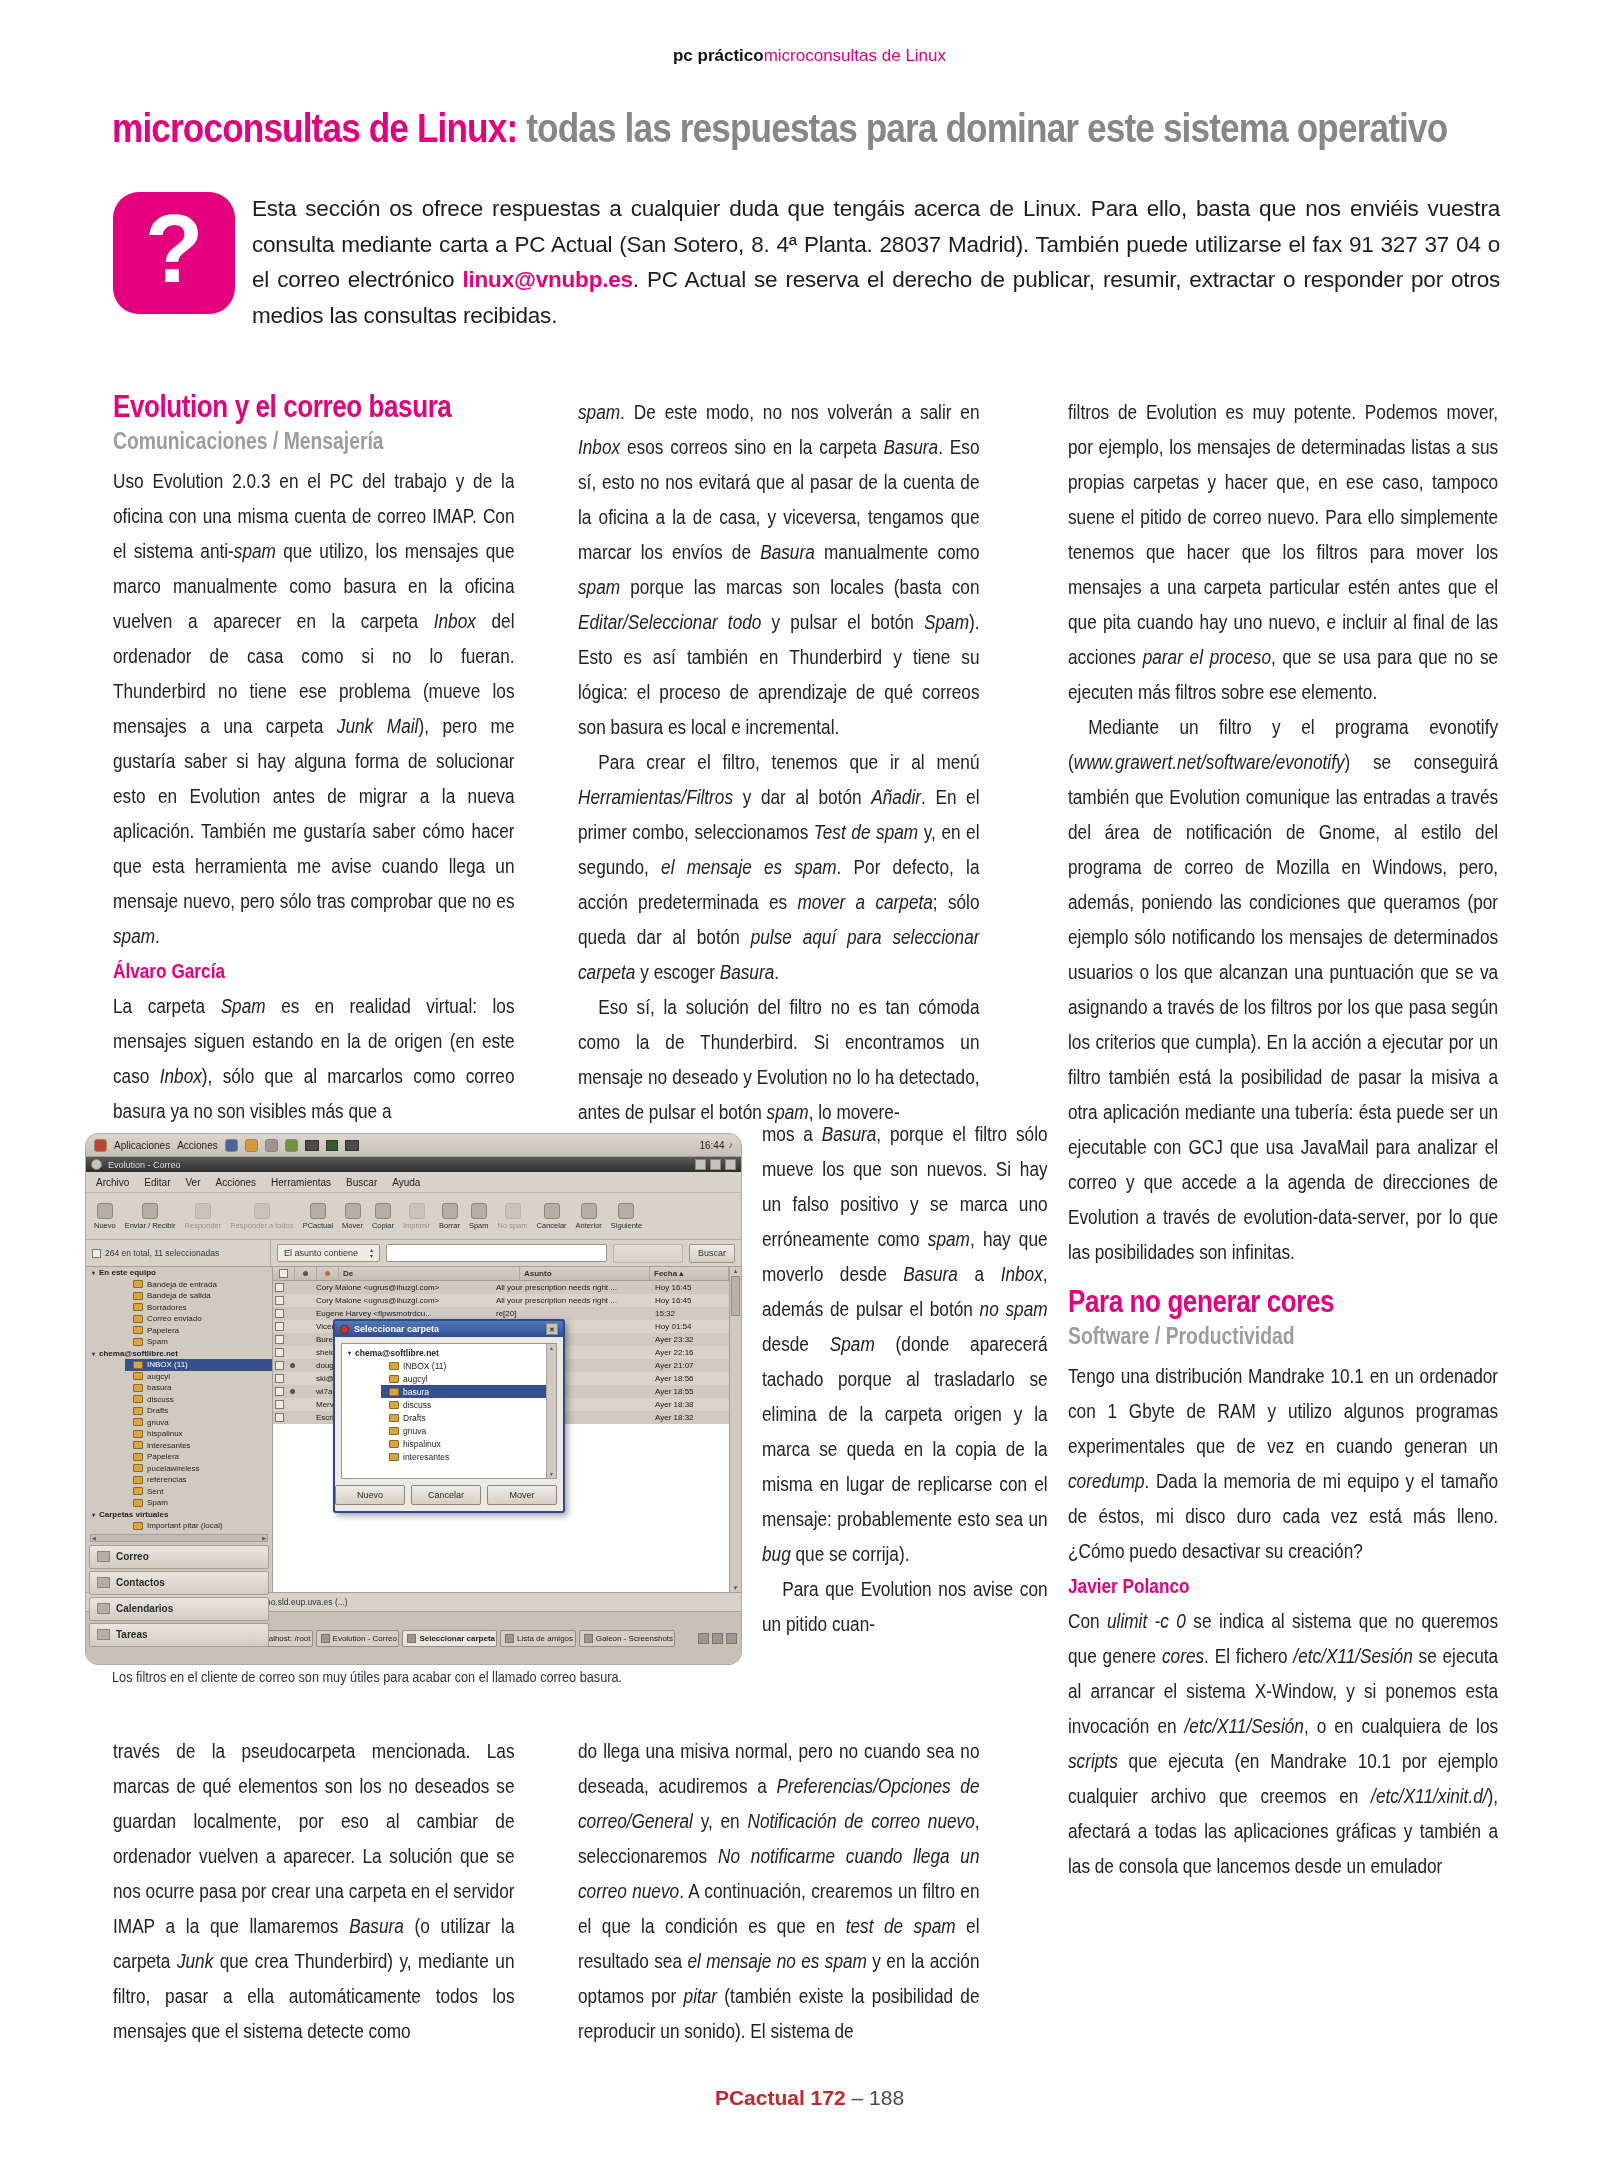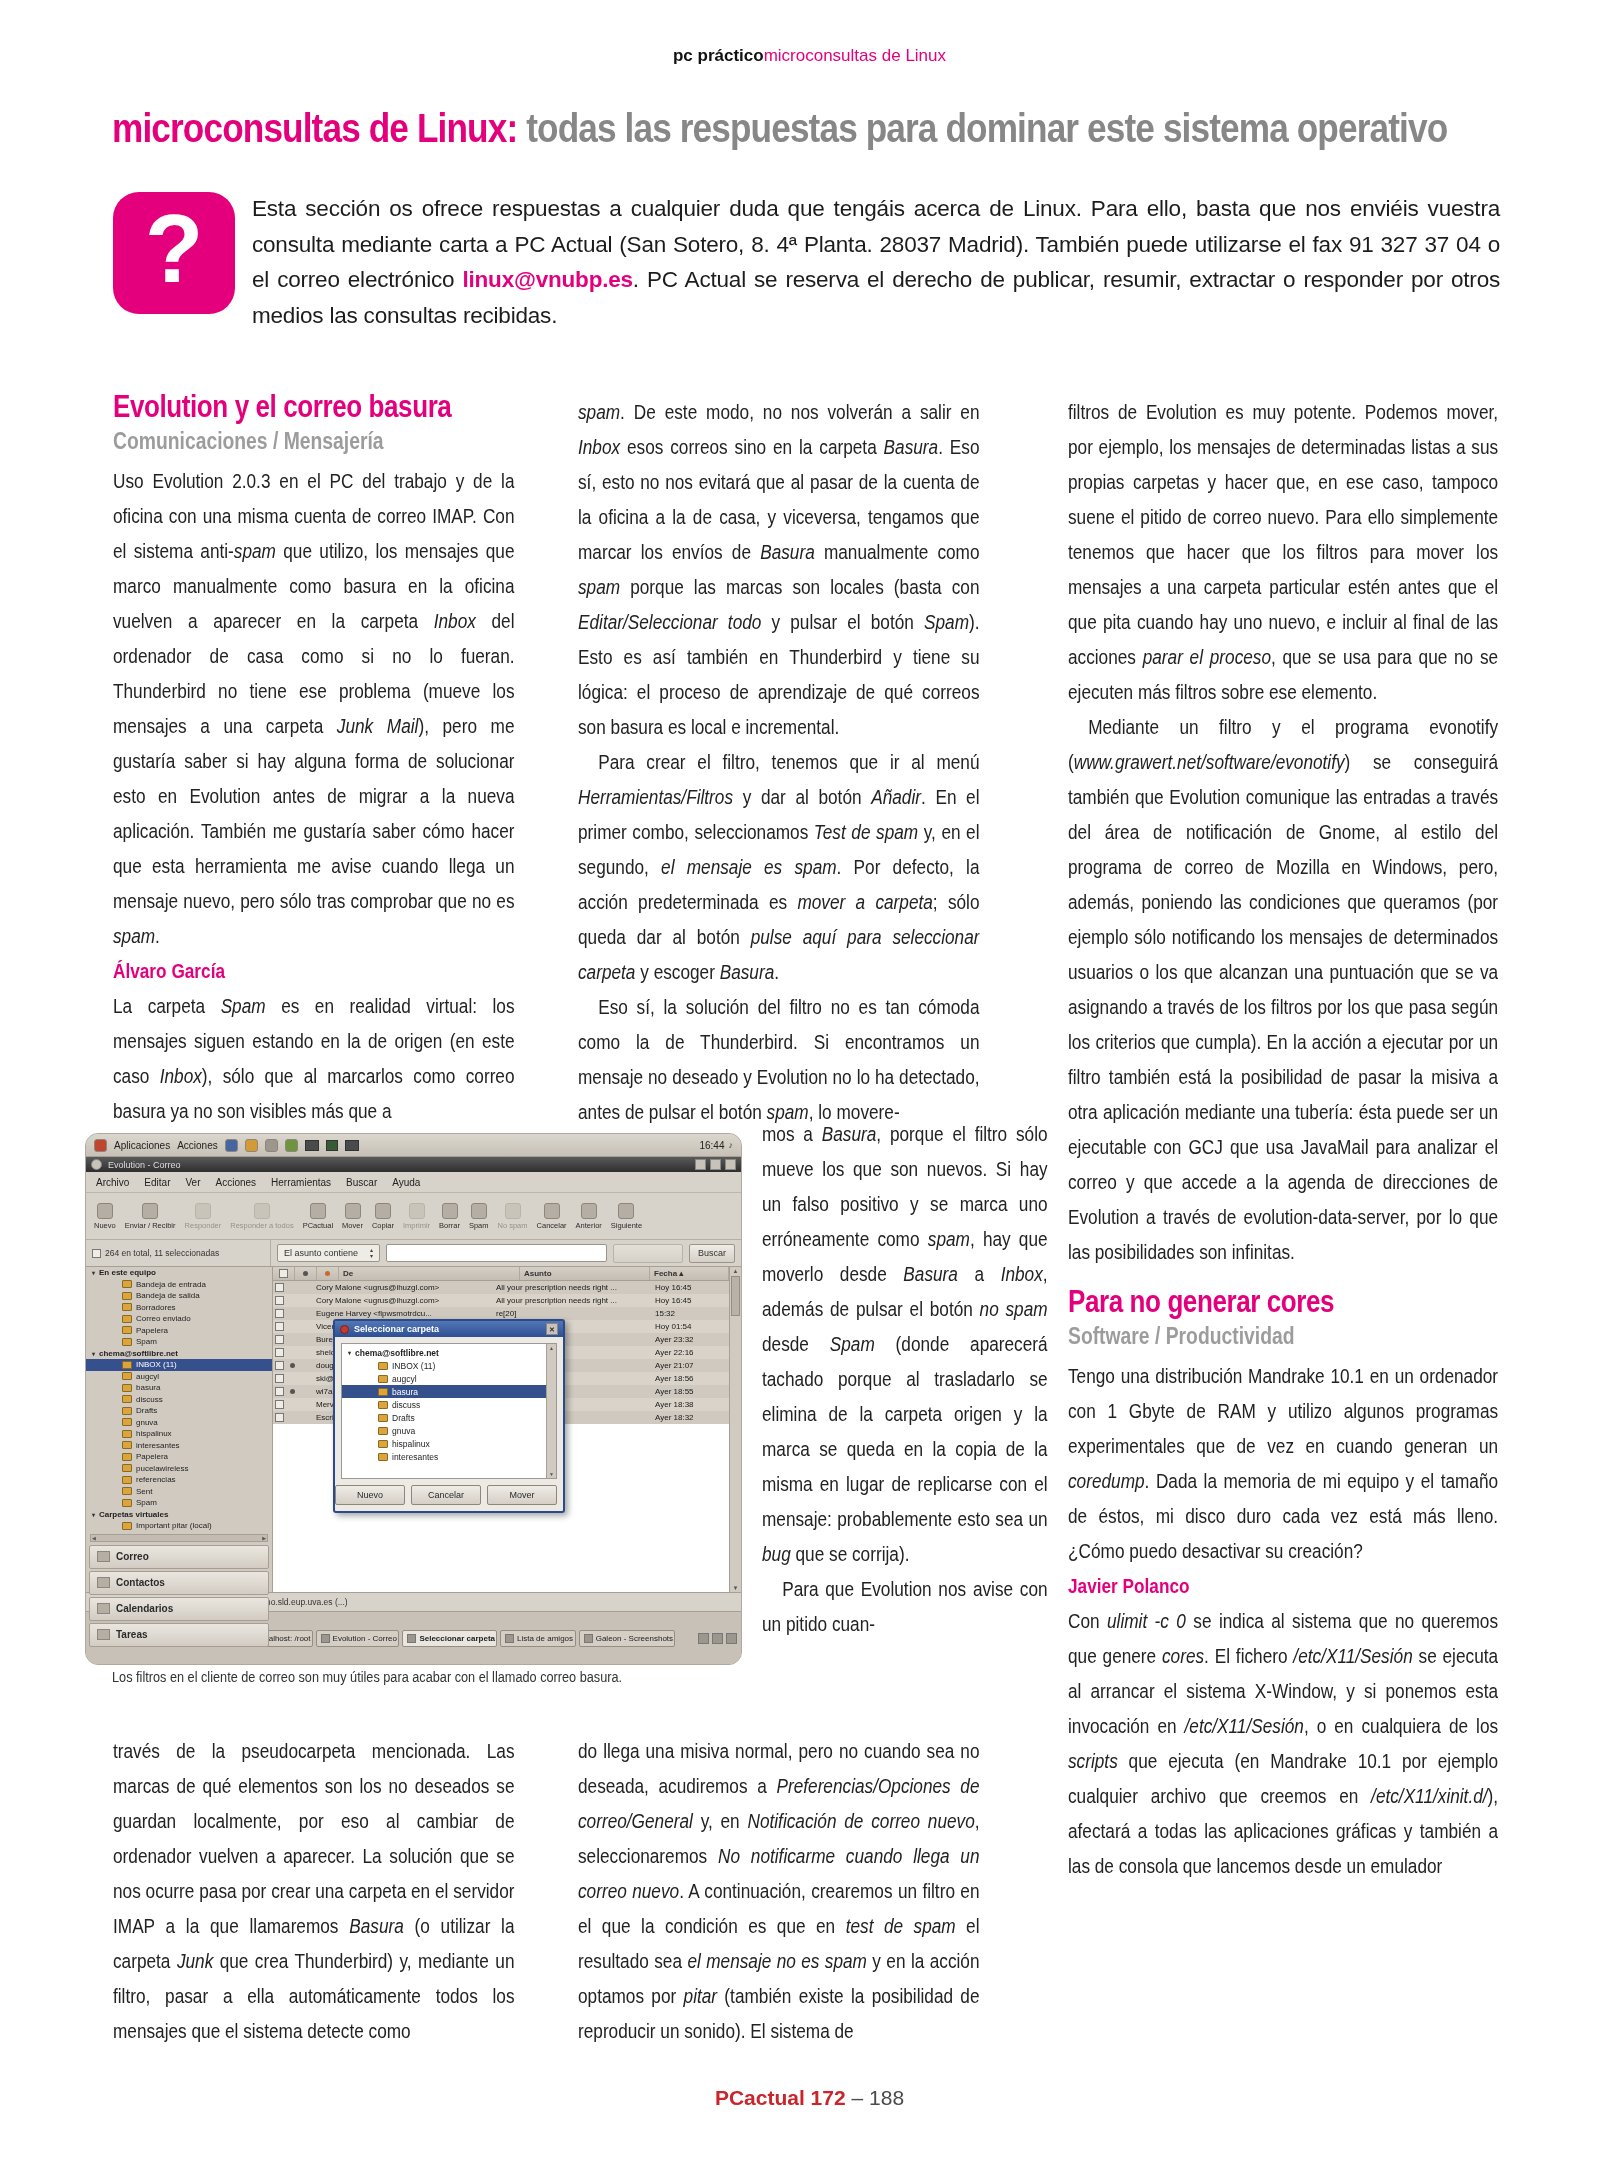--- a/index.html
+++ b/index.html
@@ -76,21 +76,21 @@
   .combo .arr{font-size:6px;line-height:1;color:#444;}
   .entry{flex:1;height:16px;background:#fff;border:1px solid #9a948c;border-radius:2px;}
   .sbtn{height:17px;border:1px solid #9a948c;border-radius:2px;background:linear-gradient(#efece6,#d5cfc6);
         font-size:9px;padding:0 8px;display:flex;align-items:center;color:#333;}
   .sbtn.blank{width:52px;opacity:.5;}
   .main{flex:1;display:flex;min-height:0;position:relative;}
   
   .side{width:186px;background:#d0cac1;border-right:1px solid #a69f95;display:flex;flex-direction:column;flex:0 0 auto;}
   .tree{flex:0 0 auto;}
   .trow{height:11.5px;display:flex;align-items:center;font-size:8px;color:#1f1f1f;padding-left:6px;gap:4px;white-space:nowrap;overflow:hidden;}
-  .trow.child{padding-left:36px;}
+  .trow.child{padding-left:8px;margin-left:39px;}
   .trow.group{font-weight:bold;}
   .trow .t-caret{display:none;font-size:6px;color:#333;}
   .trow.group .t-caret{display:inline;}
   .trow .f-icon{display:inline-block;width:8px;height:6px;background:#dba43d;border:1px solid #8a6a20;border-radius:1px;flex:0 0 auto;}
   .trow.sel{background:#35508c;color:#fff;}
   .hscroll{height:9px;margin:2px 4px;background:#c2bcb2;border:1px solid #a69f95;display:flex;justify-content:space-between;align-items:center;font-size:5px;color:#555;padding:0 1px;}
   .navs{margin-top:auto;display:flex;flex-direction:column;}
   .navb{height:22px;margin:1px 3px;background:linear-gradient(#eae6df,#d2ccc3);border:1px solid #a59e94;
         border-radius:2px;display:flex;align-items:center;gap:6px;font-size:10px;color:#2b2b2b;padding:0 7px;font-weight:bold;}
   .navb .nicon{width:11px;height:9px;background:#b4aea4;border:1px solid #8d867c;}

